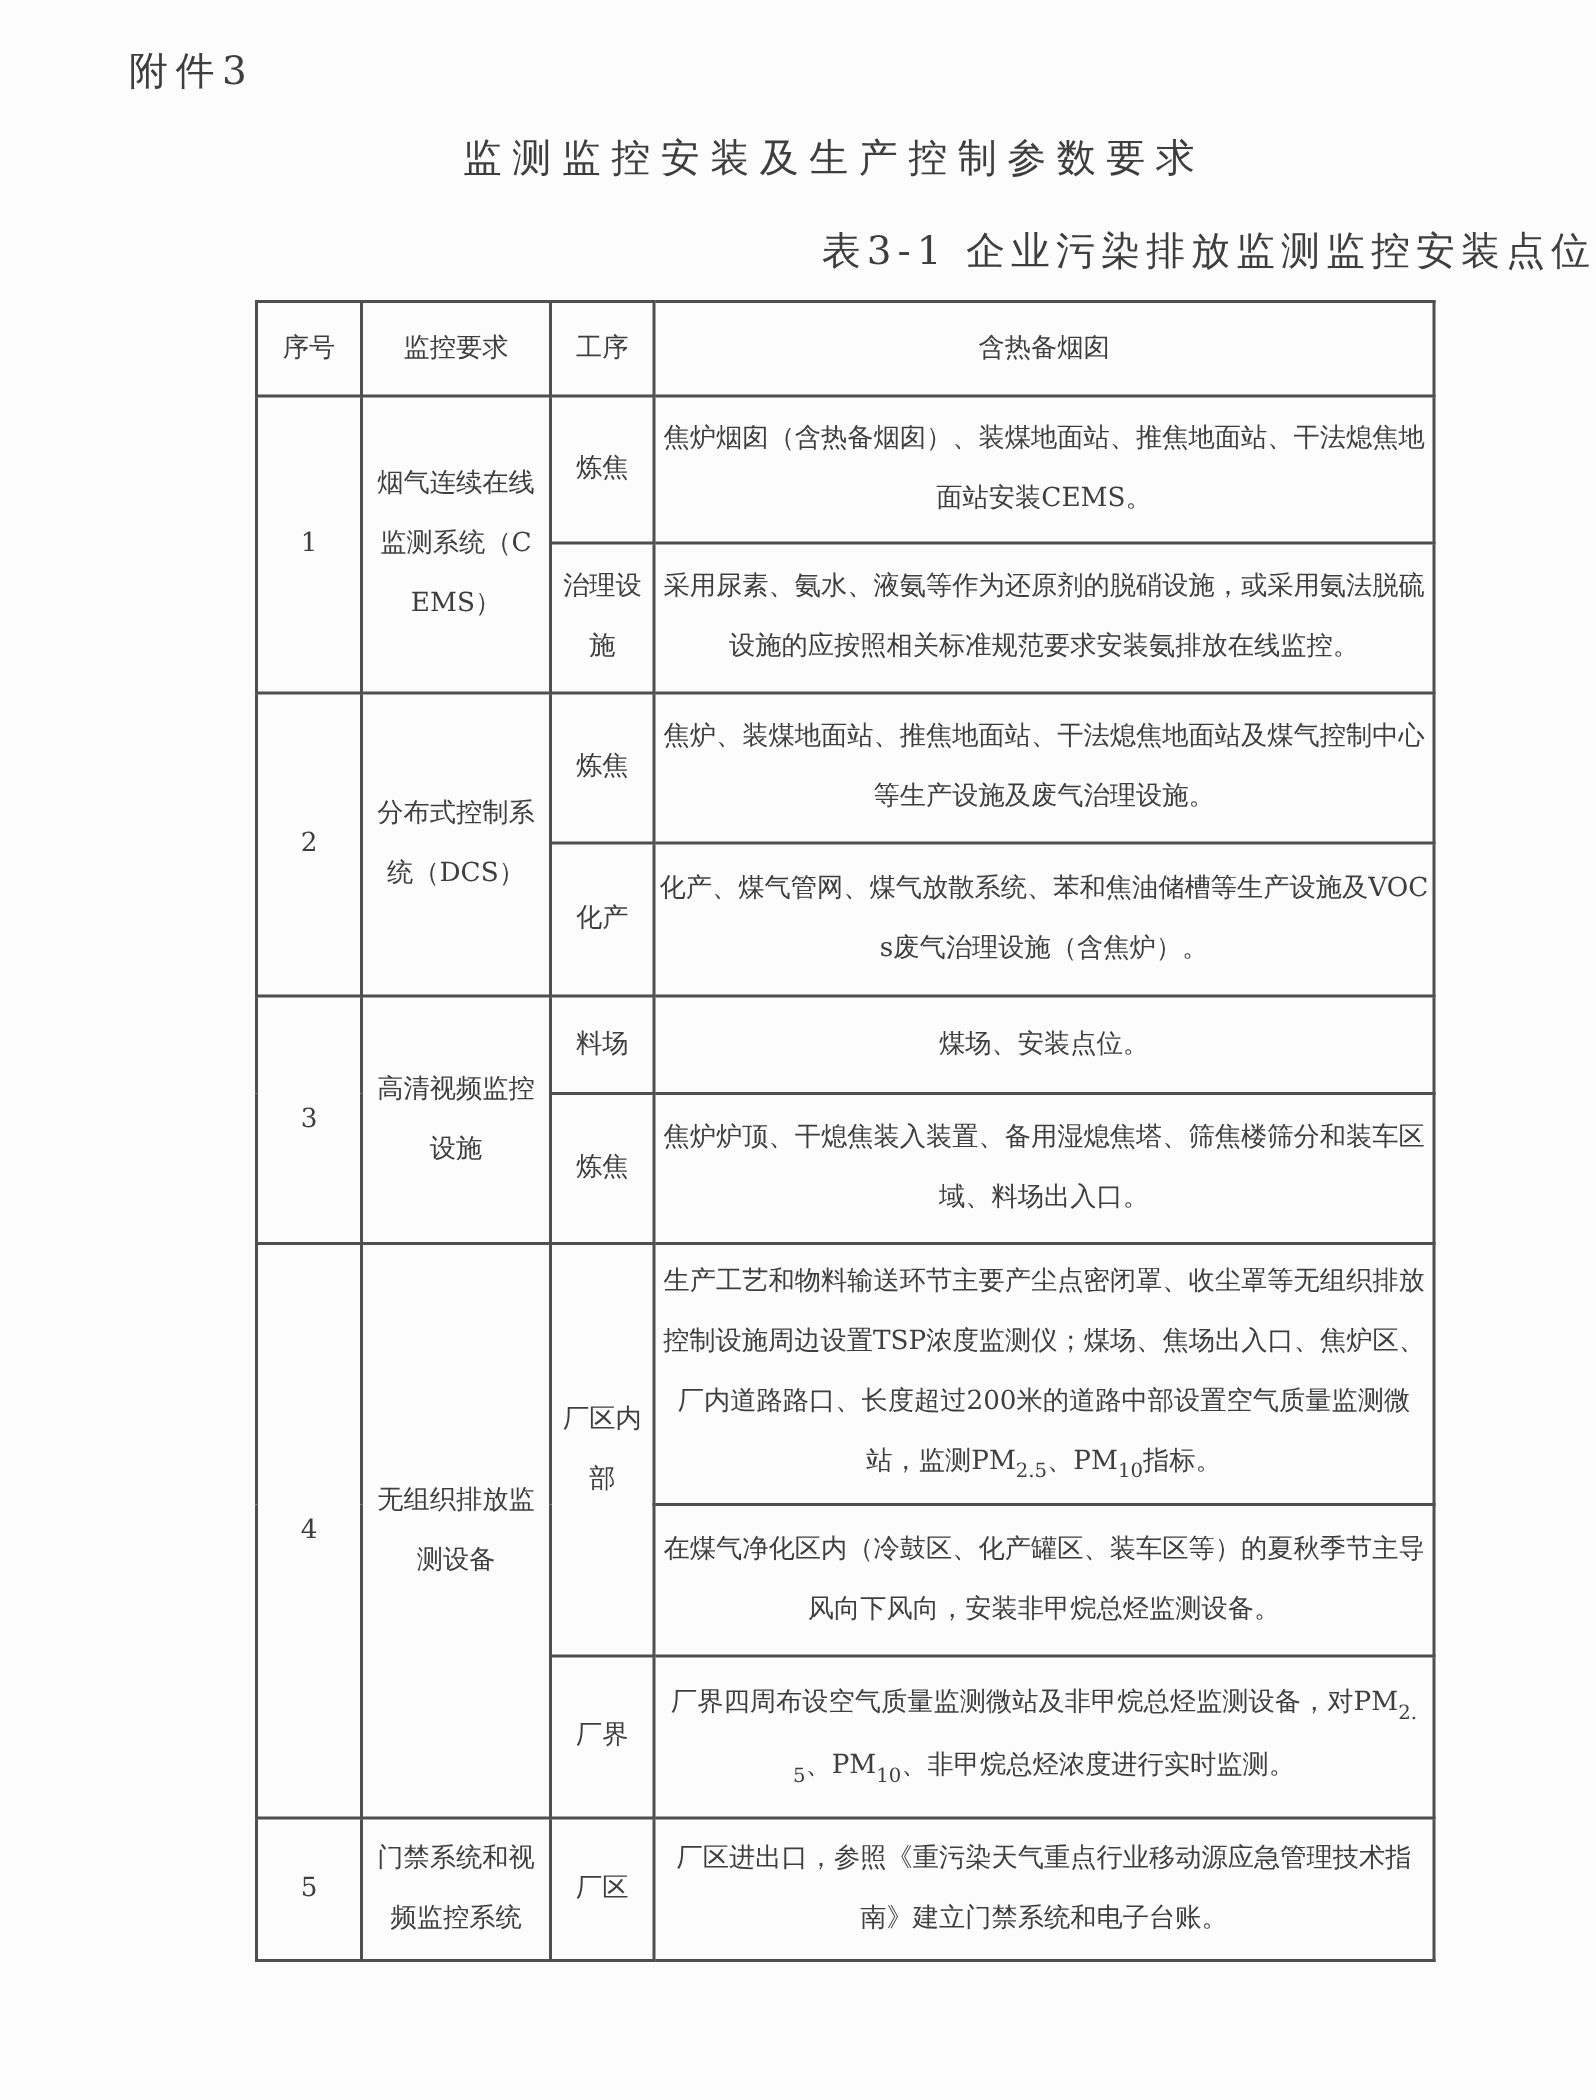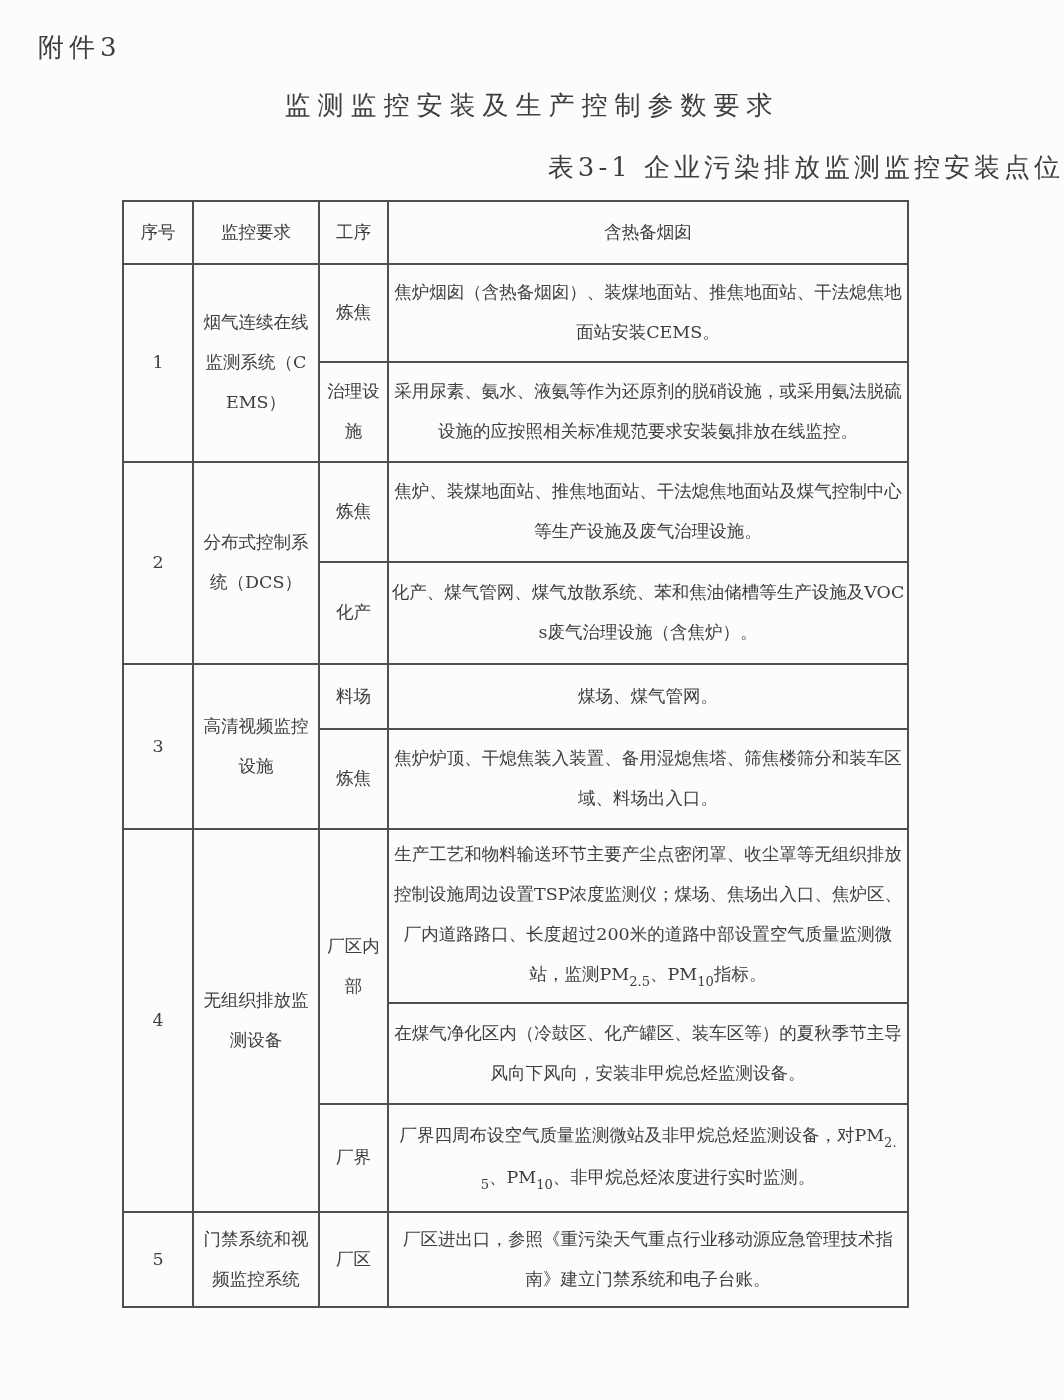--- a/index.html
+++ b/index.html
@@ -11,20 +11,21 @@
     height: 1400px;
     background: #fcfcfc;
     font-family: "DejaVu Serif", "Liberation Serif", serif;
     color: #3e3e3e;
     position: relative;
     overflow: hidden;
   }
   .page {
     position: absolute;
     inset: 0;
+    margin-left: 48px;
   }
   .attachment {
     position: absolute;
     left: 38px;
     top: 30px;
     font-size: 26px;
     letter-spacing: 5px;
   }
   .doc-title {
     position: absolute;
@@ -129,21 +130,21 @@
       </tr>
       <tr style="height:102px">
         <td>化产</td>
         <td class="pts"><span>化产、煤气管网、煤气放散系统、苯和焦油储槽等生产设施及VOCs废气治理设施（含焦炉）。</span></td>
       </tr>
 
       <tr style="height:65px">
         <td rowspan="2">3</td>
         <td rowspan="2">高清视频监控设施</td>
         <td>料场</td>
-        <td class="pts"><span>煤场、煤气管网。</span></td>
+        <td class="pts"><span>煤场、安装点位。</span></td>
       </tr>
       <tr style="height:100px">
         <td>炼焦</td>
         <td class="pts"><span>焦炉炉顶、干熄焦装入装置、备用湿熄焦塔、筛焦楼筛分和装车区域、料场出入口。</span></td>
       </tr>
 
       <tr style="height:174px">
         <td rowspan="3">4</td>
         <td rowspan="3">无组织排放监测设备</td>
         <td rowspan="2">厂区内部</td>

